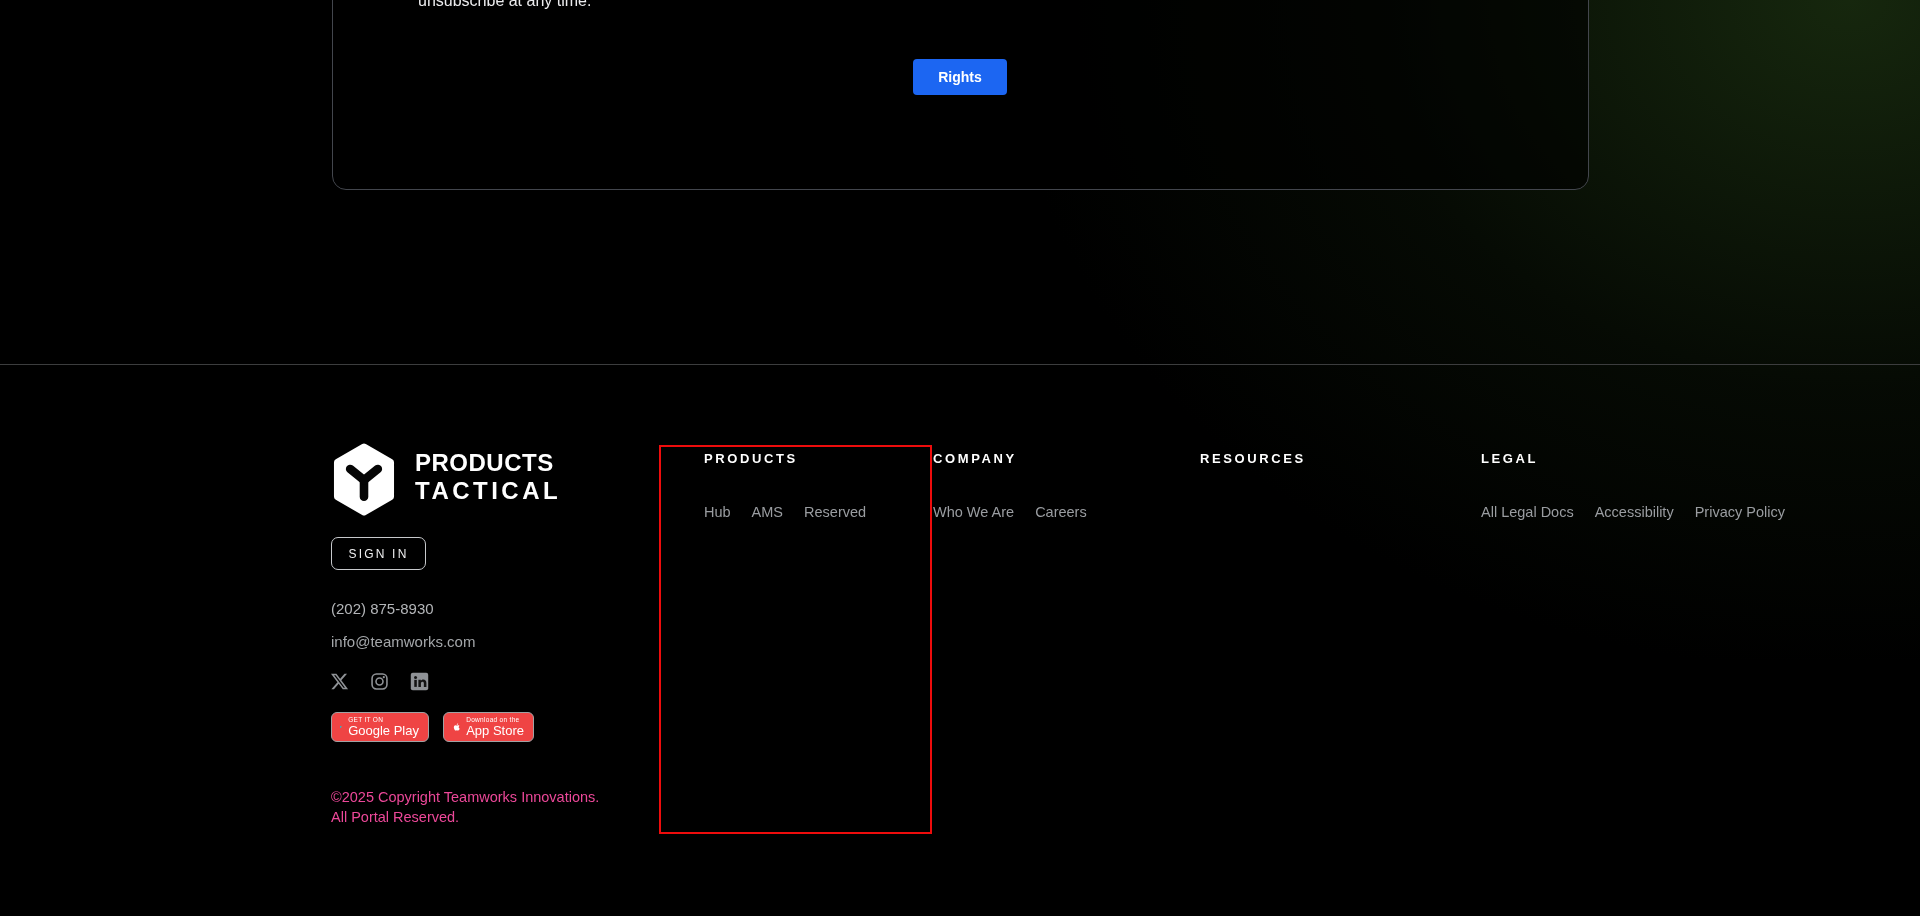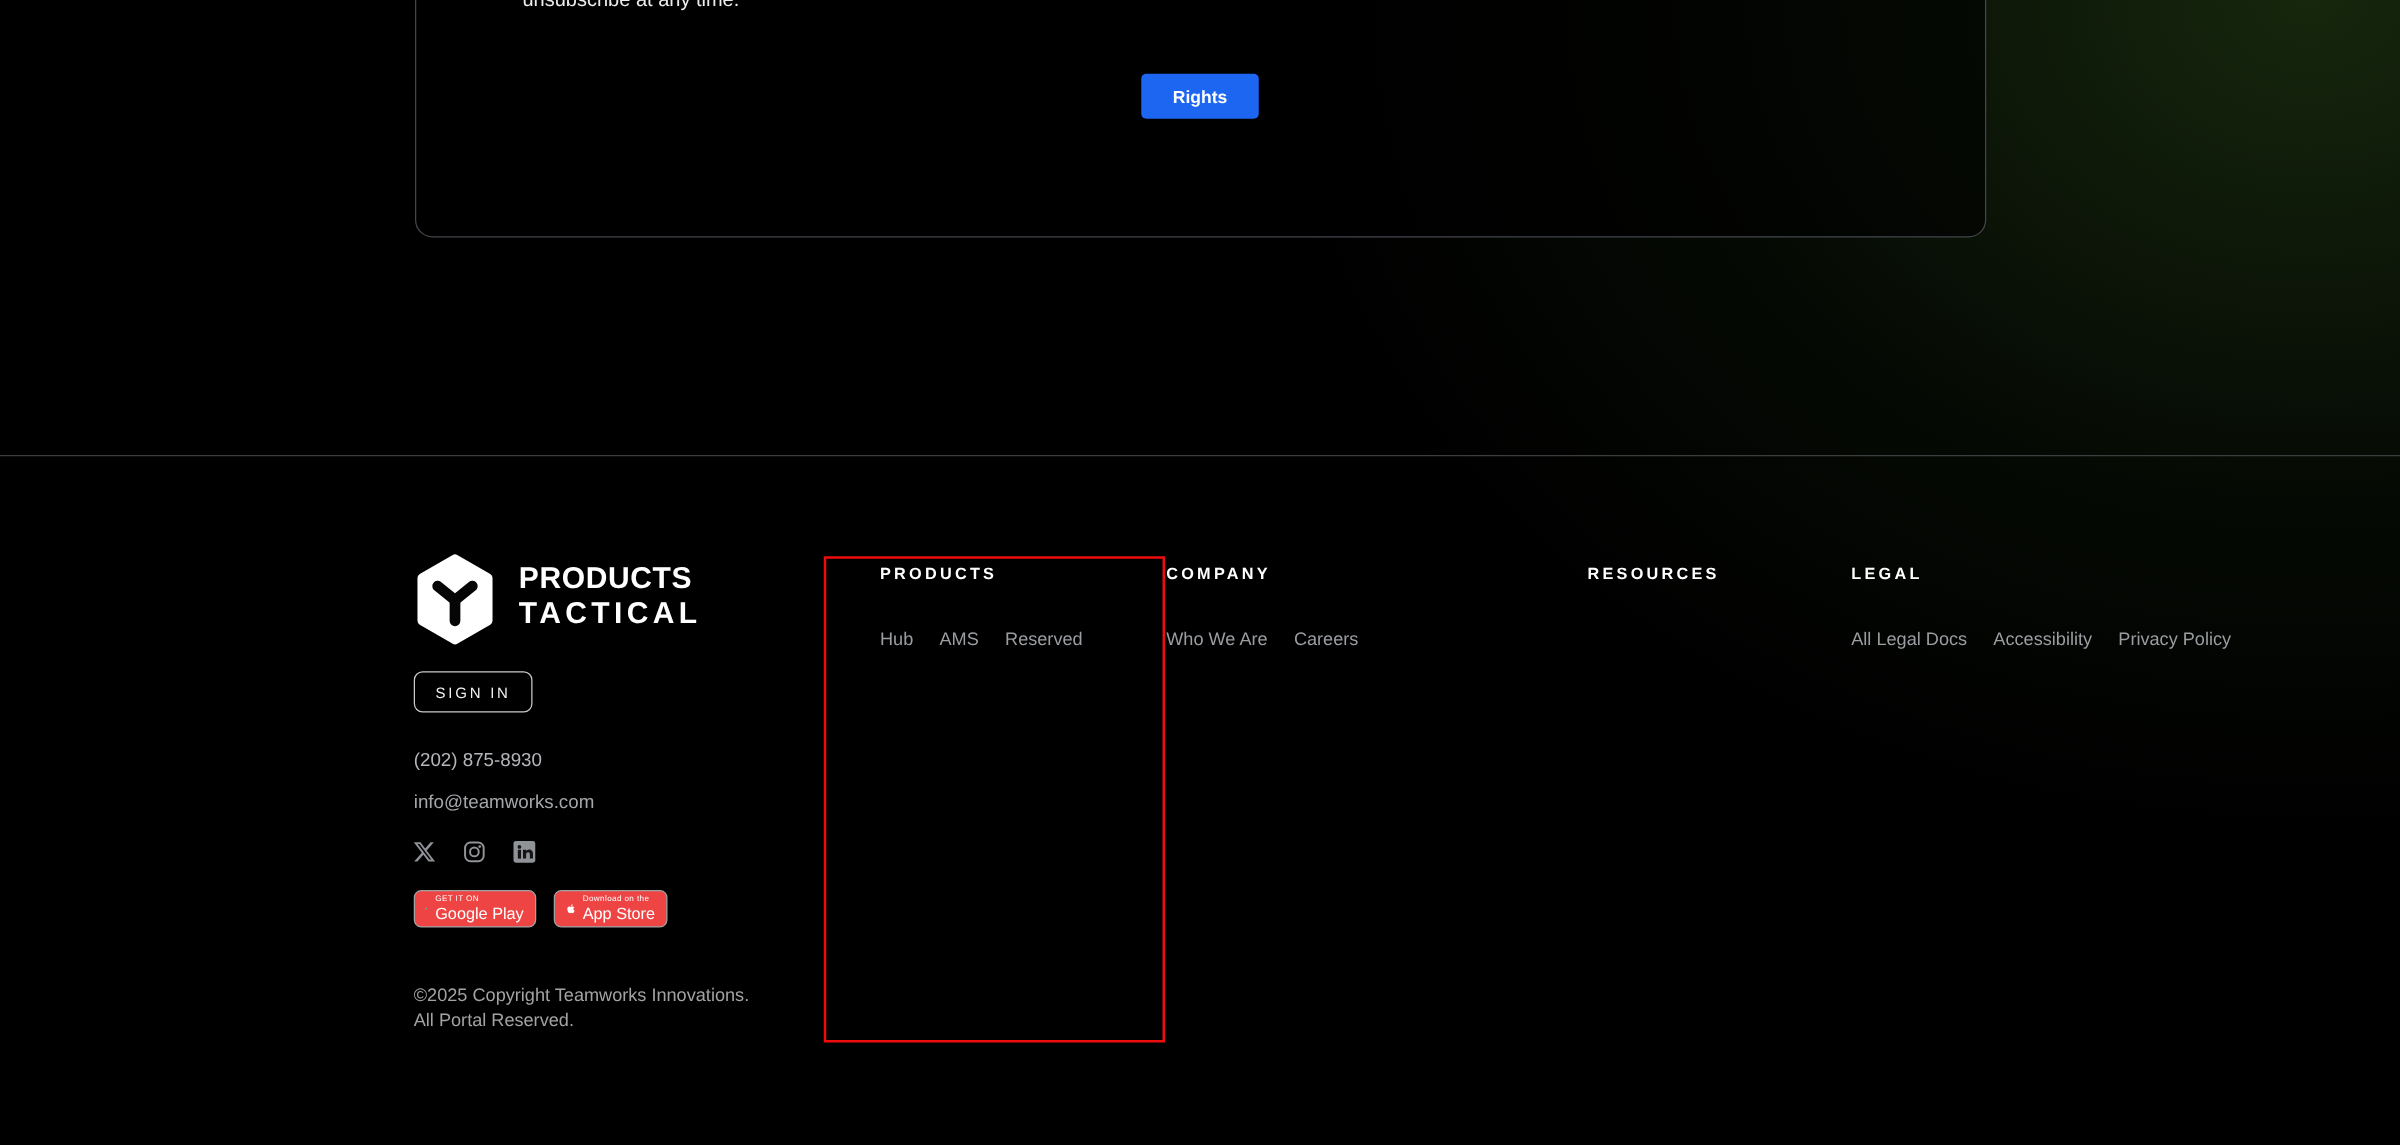--- a/index.html
+++ b/index.html
@@ -54,25 +54,25 @@
   .badges-row { position:absolute; left:331px; top:712px; display:flex; gap:14px; }
   .badge {
     height:30px; border:1px solid #a0a2a4; border-radius:6px; background:#ef4444;
     display:flex; align-items:center; padding:0 9px 0 8px; gap:6px; cursor:pointer;
   }
   .badge-gp { width:98px; } .badge-as { width:91px; }
   .badge-text { display:flex; flex-direction:column; }
   .badge-tagline { font-size:6.5px; color:#fff; letter-spacing:0.3px; line-height:7px; white-space:nowrap; }
   .badge-store { font-size:13px; color:#fff; line-height:14px; margin-top:1px; white-space:nowrap; }
 
-  .copyright { position:absolute; left:331px; top:787px; font-size:14.5px; line-height:20px; color:#a3a3a3; }
+  .copyright { position:absolute; left:331px; top:787px; font-size:14.5px; line-height:20px; color:#ec4899; }
 
   
   .footer-col { position:absolute; top:452px; }
-  .col-1 { left:662px;padding-left:42px; } .col-2 { left:933px; } .col-3 { left:1270px;text-align:right; } .col-4 { left:1481px; }
+  .col-1 { left:662px;padding-left:42px; } .col-2 { left:933px; } .col-3 { left:1200px;text-align:right; } .col-4 { left:1481px; }
   .col-heading { color:#fff; font-weight:700; font-size:13px; letter-spacing:2.6px; line-height:14px; }
   .col-links { margin-top:39px; display:flex; flex-direction:row; gap:21px; }
   .col-link { color:#9a9da1; font-size:14.5px; line-height:15px; text-decoration:none; cursor:pointer; }
 
   .annotation-box {
     position:absolute; left:659px; top:445px; width:273px; height:389px;
     border:2px solid #ee0c0c; pointer-events:none;
   }
 </style>
 </head>

